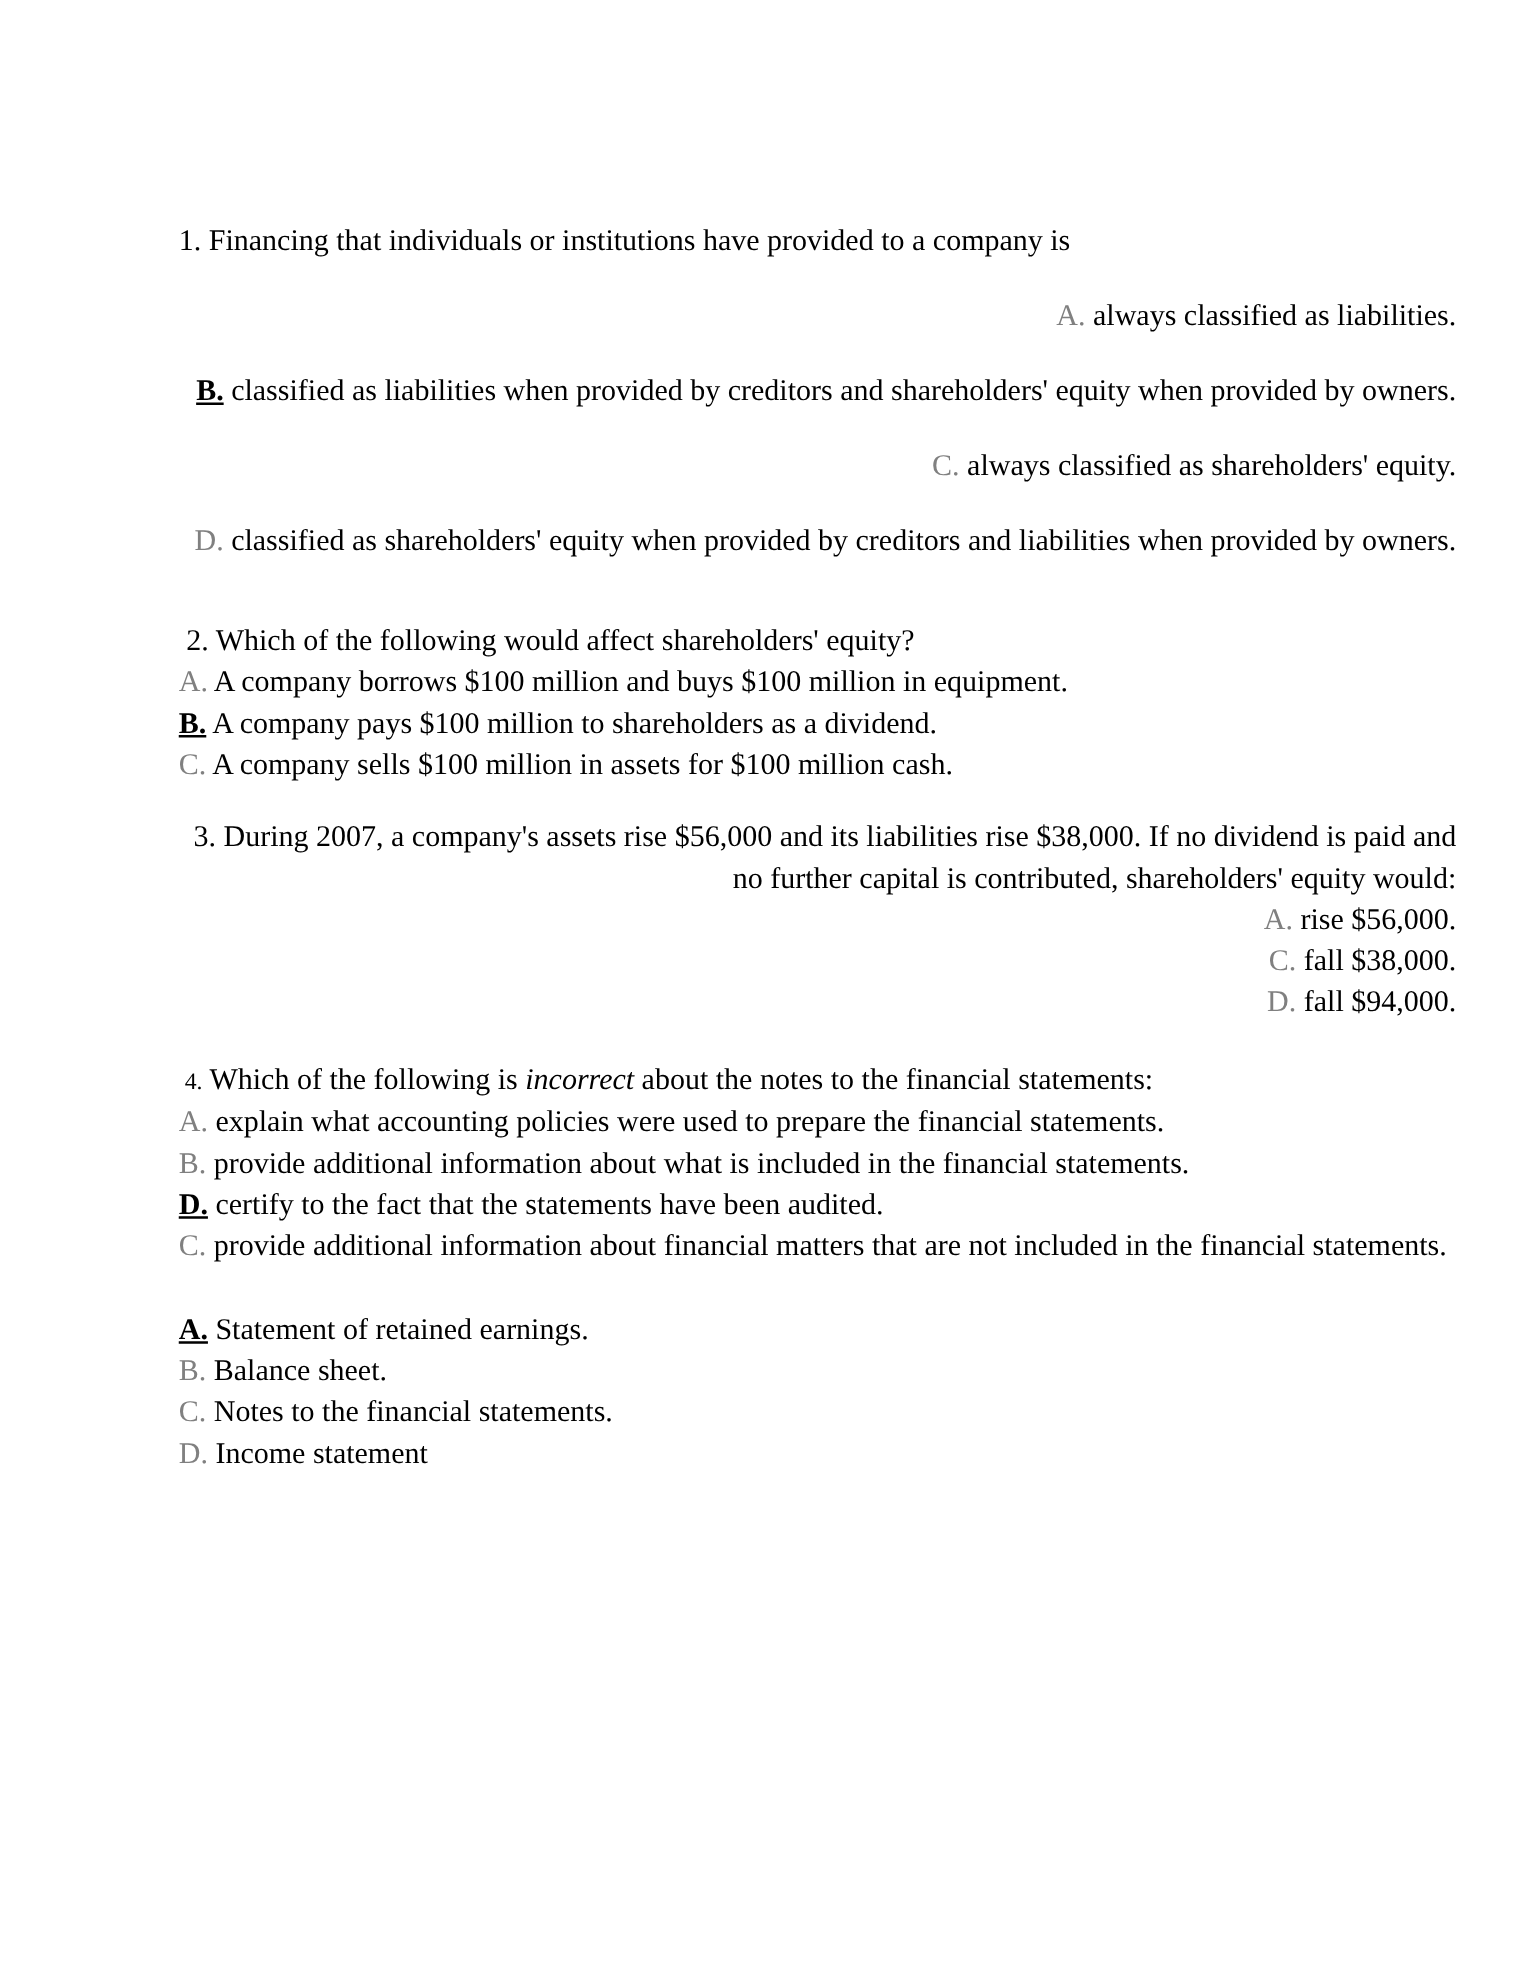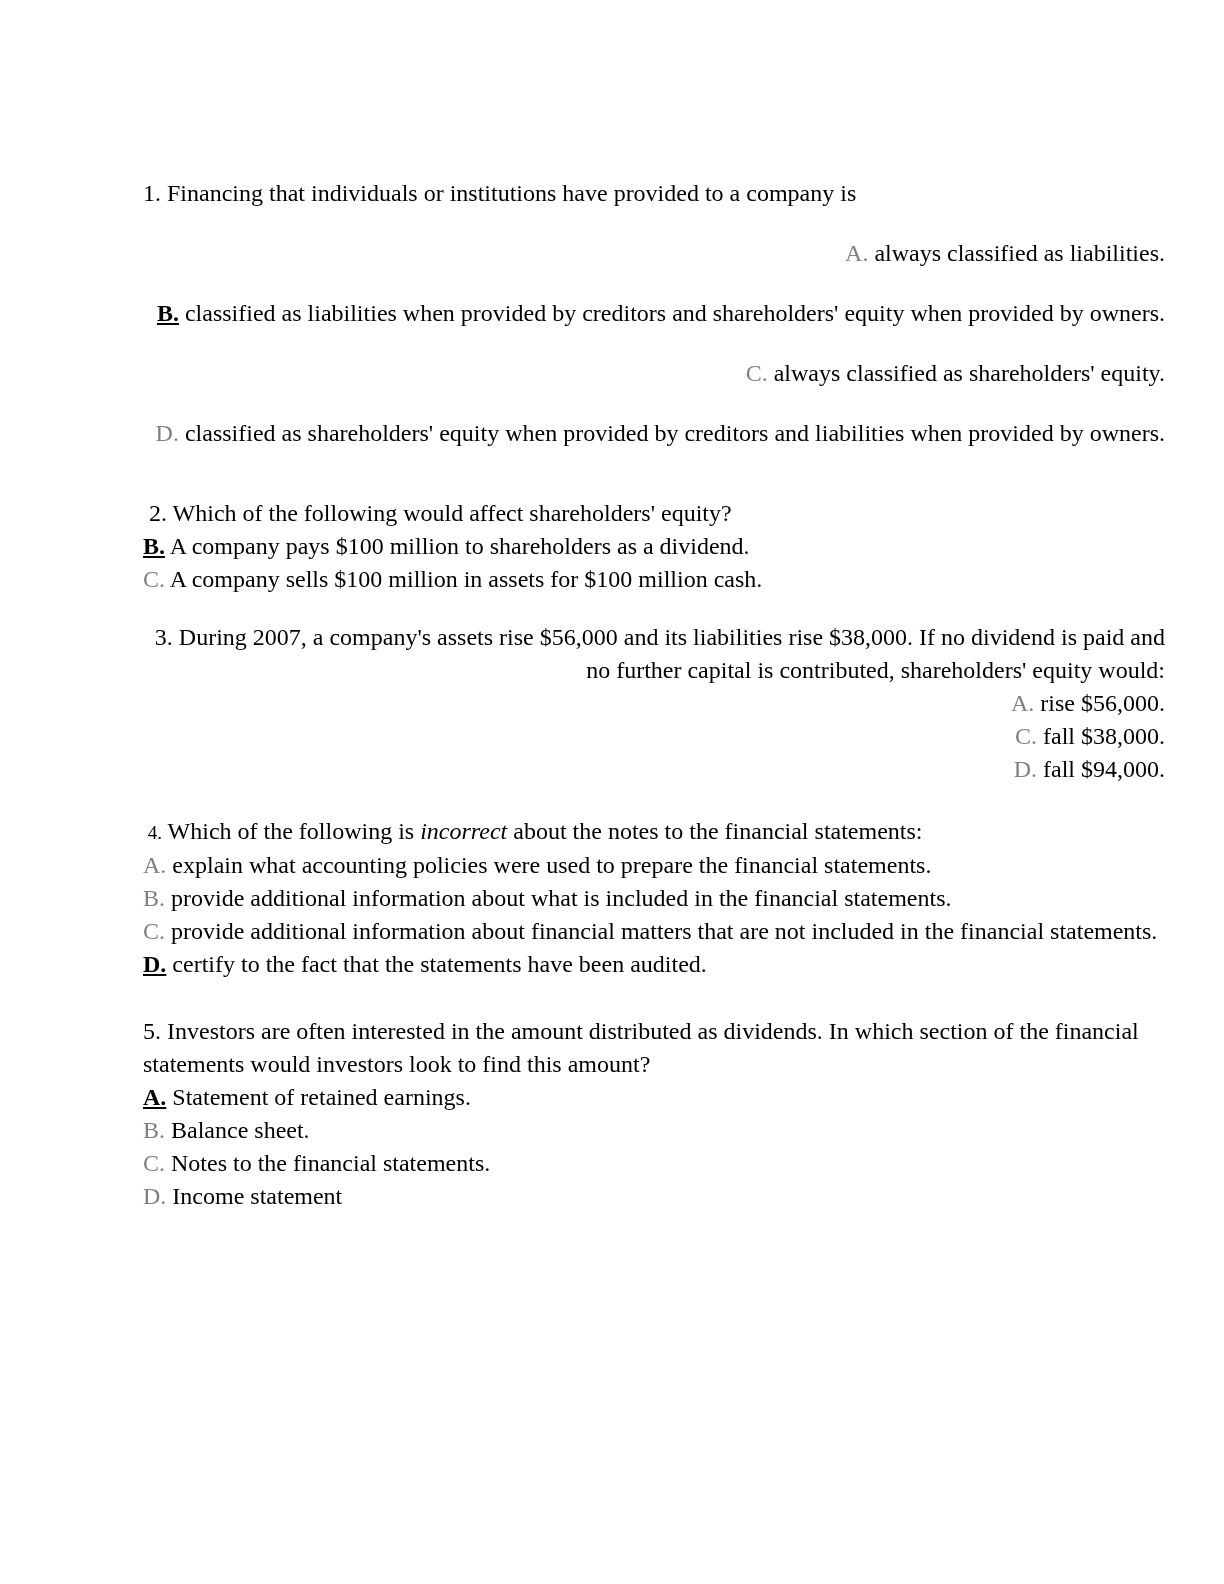--- a/index.html
+++ b/index.html
@@ -43,36 +43,36 @@
 <div class="page">
     <div class="question spaced">
       <div class="q-title"><span class="q-number">1.</span> <span>Financing that individuals or institutions have provided to a company is</span></div>
       <div class="q-option"><span class="option-letter">A.</span> <span class="option-text">always classified as liabilities.</span></div>
       <div class="q-option"><span class="option-letter answer">B.</span> <span class="option-text">classified as liabilities when provided by creditors and shareholders' equity when provided by owners.</span></div>
       <div class="q-option"><span class="option-letter">C.</span> <span class="option-text">always classified as shareholders' equity.</span></div>
       <div class="q-option"><span class="option-letter">D.</span> <span class="option-text">classified as shareholders' equity when provided by creditors and liabilities when provided by owners.</span></div>
     </div>
     <div class="question">
       <div class="q-title"><span class="q-number"> 2.</span> <span>Which of the following would affect shareholders' equity?</span></div>
+      <div class="q-option"><span class="option-letter">A.</span> <span class="option-text">A company borrows $100 million and buys $100 million in equipment.</span></div>
       <div class="q-option"><span class="option-letter answer">B.</span> <span class="option-text">A company pays $100 million to shareholders as a dividend.</span></div>
       <div class="q-option"><span class="option-letter">C.</span> <span class="option-text">A company sells $100 million in assets for $100 million cash.</span></div>
     </div>
     <div class="question">
       <div class="q-title"><span class="q-number">3.</span> <span>During 2007, a company's assets rise $56,000 and its liabilities rise $38,000. If no dividend is paid and no further capital is contributed, shareholders' equity would:</span></div>
       <div class="q-option"><span class="option-letter">A.</span> <span class="option-text">rise $56,000.</span></div>
       <div class="q-option"><span class="option-letter">C.</span> <span class="option-text">fall $38,000.</span></div>
       <div class="q-option"><span class="option-letter">D.</span> <span class="option-text">fall $94,000.</span></div>
     </div>
     <div class="question">
       <div class="q-title"><span class="q-number small"> 4.</span> <span>Which of the following is </span><span class="seg-bold-italic">incorrect</span><span> about the notes to the financial statements:</span></div>
       <div class="q-option"><span class="option-letter">A.</span> <span class="option-text">explain what accounting policies were used to prepare the financial statements.</span></div>
       <div class="q-option"><span class="option-letter">B.</span> <span class="option-text">provide additional information about what is included in the financial statements.</span></div>
+      <div class="q-option"><span class="option-letter answer">D.</span> <span class="option-text">certify to the fact that the statements have been audited.</span></div>
       <div class="q-option"><span class="option-letter">C.</span> <span class="option-text">provide additional information about financial matters that are not included in the financial statements.</span></div>
-      <div class="q-option"><span class="option-letter answer">D.</span> <span class="option-text">certify to the fact that the statements have been audited.</span></div>
     </div>
     <div class="question">
-      <div class="q-title"><span class="q-number">5.</span> <span>Investors are often interested in the amount distributed as dividends. In which section of the financial statements would investors look to find this amount?</span></div>
       <div class="q-option"><span class="option-letter answer">A.</span> <span class="option-text">Statement of retained earnings.</span></div>
       <div class="q-option"><span class="option-letter">B.</span> <span class="option-text">Balance sheet.</span></div>
       <div class="q-option"><span class="option-letter">C.</span> <span class="option-text">Notes to the financial statements.</span></div>
       <div class="q-option"><span class="option-letter">D.</span> <span class="option-text">Income statement</span></div>
     </div>
   </div>
 
 </body></html>

